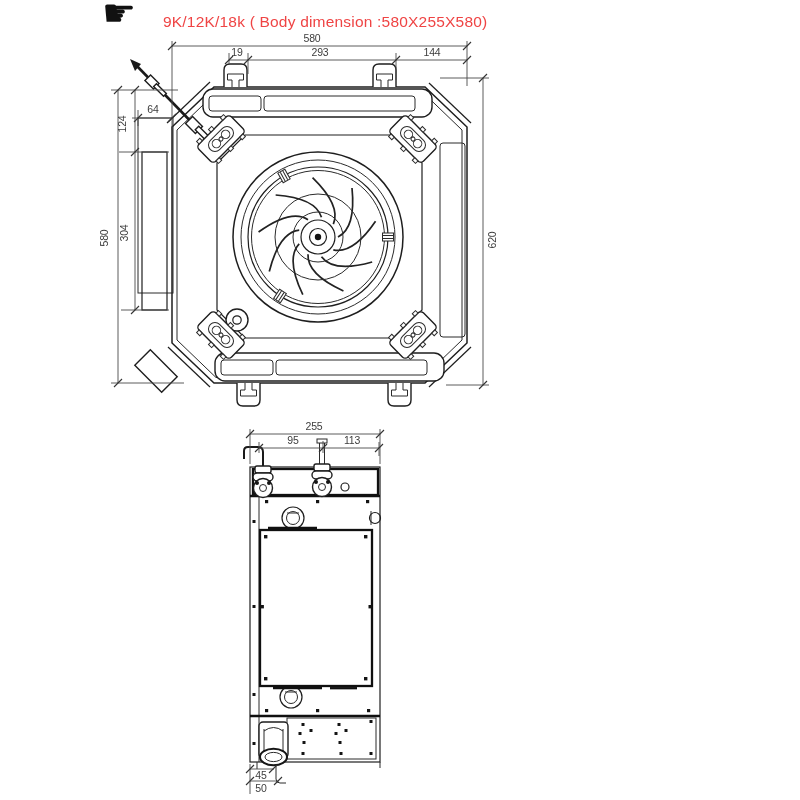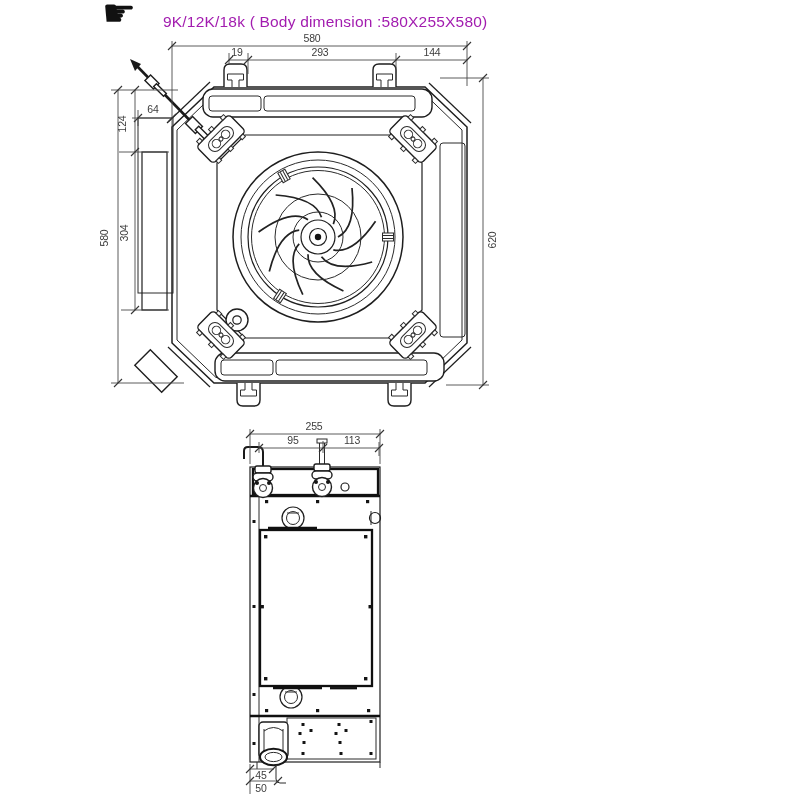--- a/index.html
+++ b/index.html
@@ -1,19 +1,19 @@
 <!DOCTYPE html>
 <html><head>
 <meta charset="utf-8">
 <style>
   html,body{margin:0;padding:0;background:#fff;}
   #stage{position:relative;width:800px;height:800px;background:#ffffff;overflow:hidden;
          font-family:"Liberation Sans",sans-serif;}
   #hand{position:absolute;left:102px;top:-6px;font-size:38px;color:#111;line-height:1;}
-  #title{position:absolute;left:163px;top:13px;font-size:15.5px;color:#a21caf;letter-spacing:0.2px;text-align:right;}
+  #title{position:absolute;left:163px;top:13px;font-size:15.5px;color:#ef4444;letter-spacing:0.2px;text-align:right;}
   svg{position:absolute;left:0;top:0;}
   .ln{fill:none;stroke:#1e1e1e;stroke-width:1.5;}
   .lm{fill:none;stroke:#1e1e1e;stroke-width:1.2;}
   .lt{fill:none;stroke:#2b2b2b;stroke-width:1;}
   .lk{fill:none;stroke:#101010;stroke-width:2.3;}
   .wln{fill:#fff;stroke:#1e1e1e;stroke-width:1.4;}
   .wlt{fill:#fff;stroke:#2b2b2b;stroke-width:1;}
   .bl{fill:none;stroke:#222;stroke-width:1.7;}
   .rod{stroke:#1a1a1a;stroke-width:2.6;}
   .lp{fill:none;stroke:#1a1a1a;stroke-width:2;}

